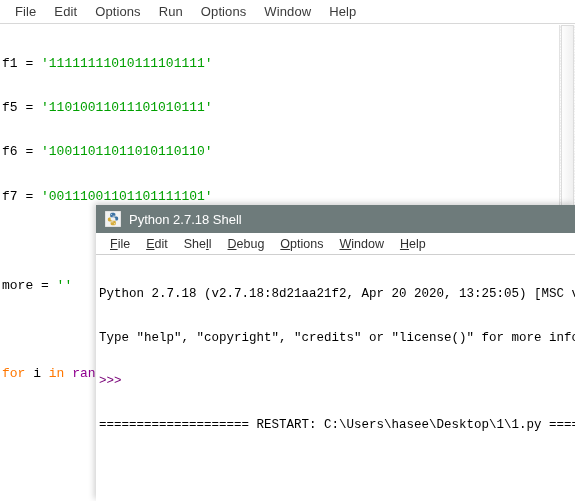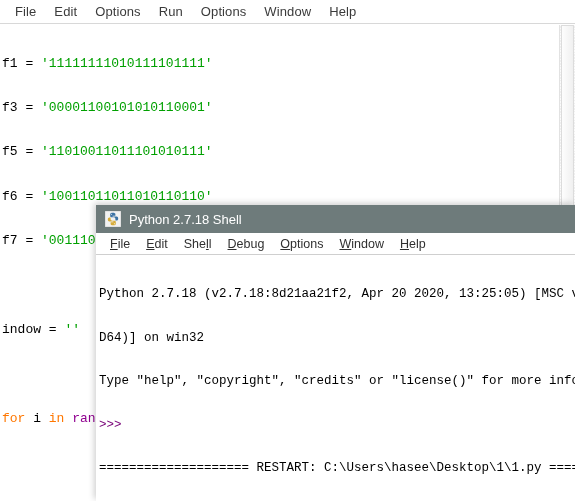--- a/index.html
+++ b/index.html
@@ -179,26 +179,25 @@
     <div class="menu-item">Edit</div>
     <div class="menu-item">Options</div>
     <div class="menu-item">Run</div>
     <div class="menu-item">Options</div>
     <div class="menu-item">Window</div>
     <div class="menu-item">Help</div>
   </div>
 
   <div id="editor-text">
     <div class="code-line"><span>f1 = </span><span class="tok-str">'11111111010111101111'</span></div>
-    <div class="code-line"><span>f3 = </span><span class="tok-str">'00001100101010110001'</span></div>
     <div class="code-line"><span>f5 = </span><span class="tok-str">'11010011011101010111'</span></div>
     <div class="code-line"><span>f6 = </span><span class="tok-str">'10011011011010110110'</span></div>
     <div class="code-line"><span>f7 = </span><span class="tok-str">'00111001101101111101'</span></div>
     <div class="code-line"> </div>
-    <div class="code-line"><span>indow = </span><span class="tok-str">''</span></div>
+    <div class="code-line"><span>more = </span><span class="tok-str">''</span></div>
     <div class="code-line"> </div>
     <div class="code-line"><span class="tok-kw">for</span><span> i </span><span class="tok-kw">in</span><span class="tok-bi"> range</span><span>(0,20):</span></div>
     
     
     
     
   </div>
 
   <div id="editor-scrollbar">
     <div id="editor-scrollbar-thumb"></div>
@@ -230,20 +229,19 @@
     <div class="menu-item"><u>D</u>ebug</div>
     <div class="menu-item"><u>O</u>ptions</div>
     <div class="menu-item"><u>W</u>indow</div>
     <div class="menu-item"><u>H</u>elp</div>
   </div>
 
   <div id="shell-left-edge"></div>
 
   <div id="shell-text">
     <div class="shell-line">Python 2.7.18 (v2.7.18:8d21aa21f2, Apr 20 2020, 13:25:05) [MSC v.150</div>
-    <div class="shell-line">D64)] on win32</div>
     <div class="shell-line">Type "help", "copyright", "credits" or "license()" for more informat</div>
     <div class="shell-line sh-prompt">&gt;&gt;&gt;</div>
     <div class="shell-line sh-restart">==================== RESTART: C:\Users\hasee\Desktop\1\1.py ===========</div>
     
     
   </div>
 </div>
 
 </body></html>

